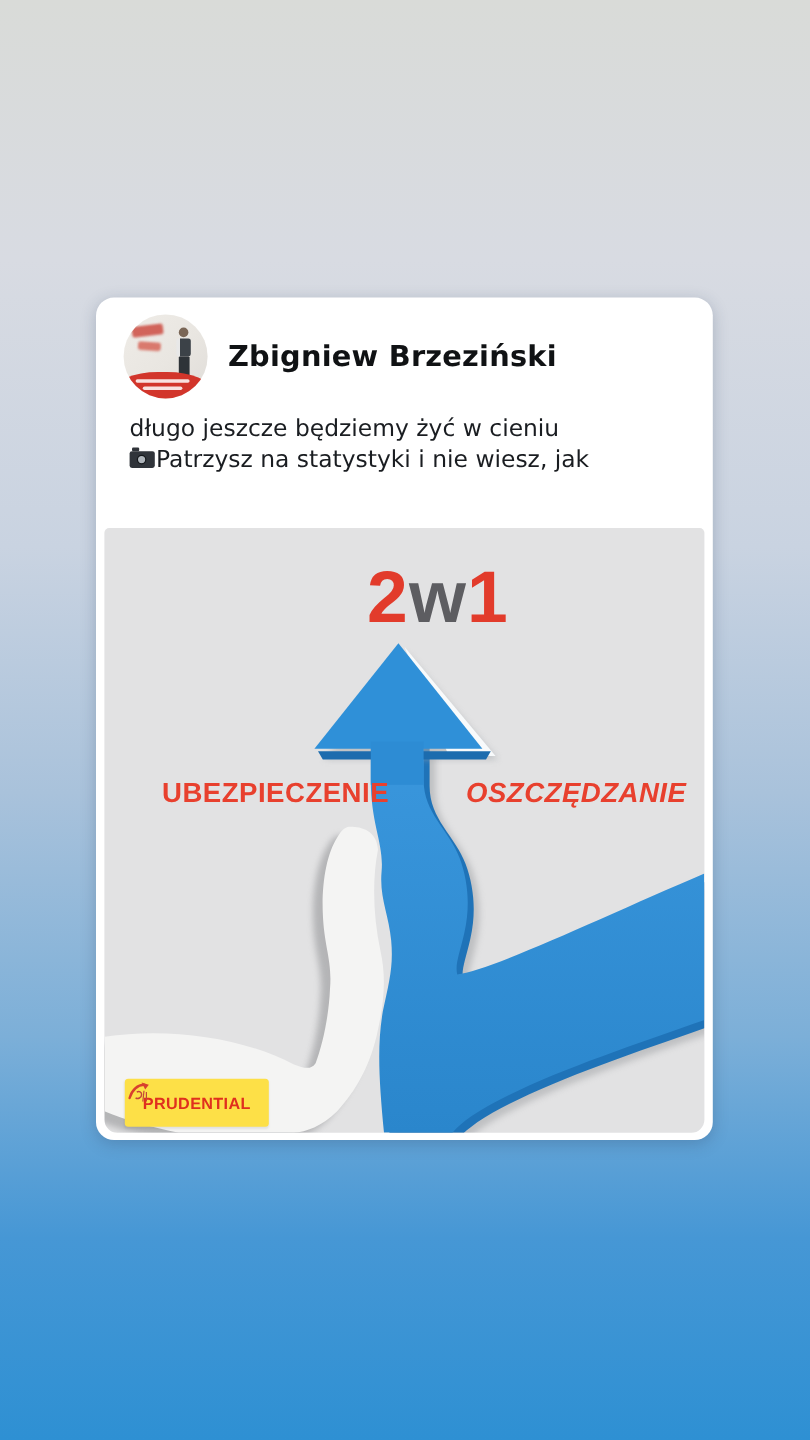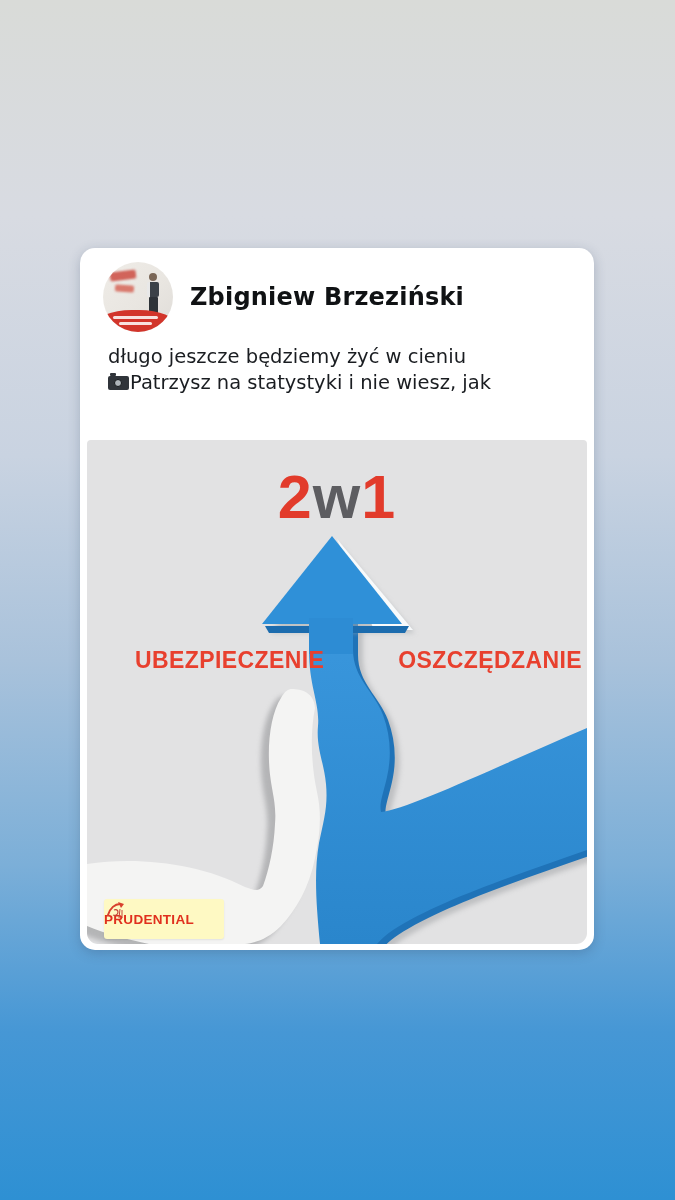--- a/index.html
+++ b/index.html
@@ -47,33 +47,33 @@
   }
   .camera-icon::before{content:"";position:absolute;left:6px;top:3px;width:8px;height:8px;border-radius:50%;background:#aeb4ba;border:1px solid #14171a;box-sizing:border-box;}
   .camera-icon::after{content:"";position:absolute;left:2px;top:-3px;width:6px;height:3px;background:#30343a;border-radius:1px;}
   .post-image{
     position:absolute;left:7px;right:7px;top:192px;bottom:6px;
     background:#e2e2e3;border-radius:4px 4px 11px 11px;overflow:hidden;
   }
   .post-image svg{position:absolute;left:0;top:0;}
   .g-title{
     position:absolute;top:22px;left:0;width:100%;text-align:center;
-    font-family:"Liberation Sans", sans-serif;font-weight:bold;font-size:61px;letter-spacing:1px;
+    font-family:"Liberation Sans", sans-serif;font-weight:bold;font-size:61px;letter-spacing:1px;padding-left:28px;
   }
   .g-title .red{color:#e23b2b;}
   .g-title .gray{color:#5d5d61;}
   .g-label{
     position:absolute;top:207px;font-family:"Liberation Sans", sans-serif;
     font-weight:bold;font-size:23px;color:#e8402e;letter-spacing:.4px;white-space:nowrap;
   }
   .g-label.left{left:20px;margin-left:28px;}
-  .g-label.right{right:5px;}
+  .g-label.right{right:15px;font-style:italic;}
   .brand-box{
     position:absolute;left:17px;bottom:5px;width:120px;height:40px;
-    background:#fef9c3;border-radius:3px;display:flex;align-items:center;
+    background:#fde047;border-radius:3px;display:flex;align-items:center;justify-content:center;
     box-shadow:0 1px 2px rgba(0,0,0,.08);
   }
   .brand-text{
     font-family:"Liberation Sans", sans-serif;font-weight:bold;font-size:13.5px;
     color:#e0301e;letter-spacing:.3px;
   }
   .prudence-icon{width:22px;height:22px;margin-left:1px;}
 </style>
 </head>
 <body>

